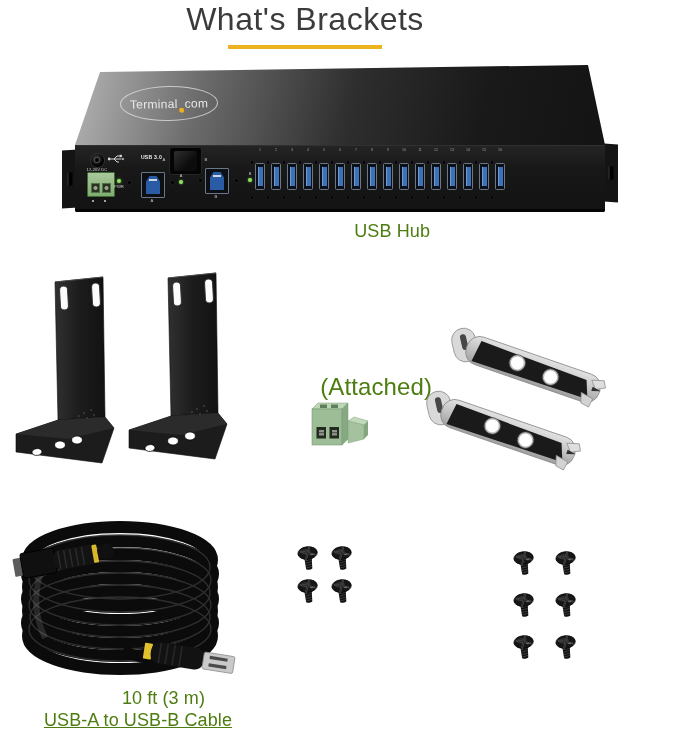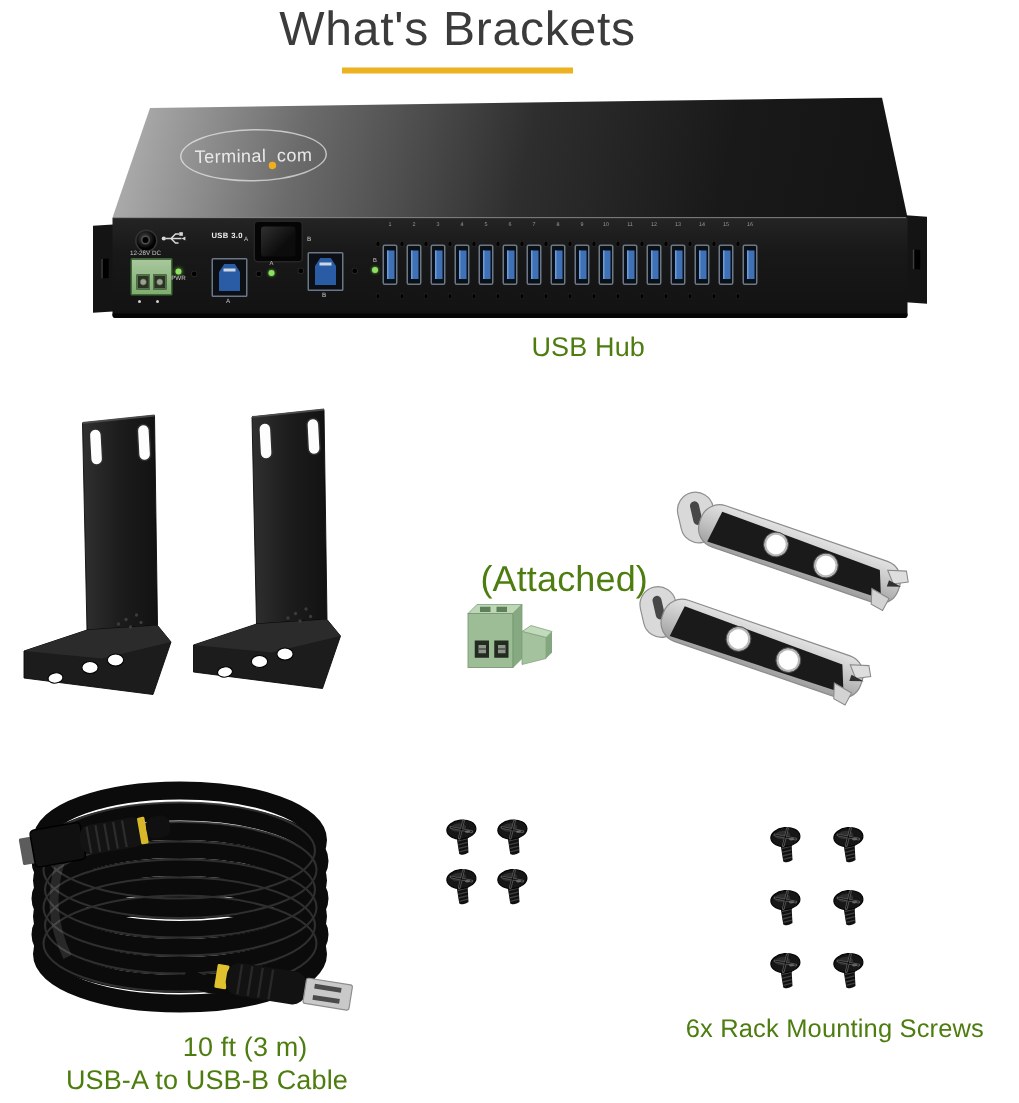--- a/index.html
+++ b/index.html
@@ -11,21 +11,21 @@
          font-size:32px;font-weight:300;color:#3b3b3b;letter-spacing:.5px;white-space:nowrap;}
   .title-underline{position:absolute;left:228px;top:45px;width:154px;height:4px;background:#ecb21f;}
   .lbl{position:absolute;color:#4d7c0f;font-weight:300;font-size:18px;letter-spacing:.1px;
        text-align:right;white-space:nowrap;}
   .hub-label{left:230px;top:221px;width:200px;}
   .rack-label{left:0px;top:478px;width:210px;font-size:17px;}
   .tb-l1{left:228px;top:346px;width:204px;font-size:17.5px;}
   .tb-l2{left:228px;top:352px;width:204px;font-size:24px;margin-top:21px;}
   .din-label{left:520px;top:337px;width:156px;font-size:17px;}
   .cable-l1{left:45px;top:688px;width:160px;}
-  .cable-l2{left:18px;top:710px;width:214px;}
+  .cable-l2{left:18px;top:710px;width:214px;text-decoration:underline;}
   .dinscrew-label{left:235px;top:616px;width:190px;font-size:17px;}
   .rackscrew-label{left:444px;top:676px;width:212px;font-size:17px;}
 
   
   .hub{position:absolute;left:55px;top:60px;width:570px;height:158px;}
   .ear{position:absolute;background:#141414;z-index:0;}
   .ear-l{left:7px;top:90px;width:16px;height:58px;transform:skewY(-4deg);}
   .ear-r{left:549px;top:84px;width:14px;height:58px;transform:skewY(4deg);}
   .ear-slot{position:absolute;left:50%;top:50%;transform:translate(-50%,-50%);
             width:4px;height:13px;background:#000;border-left:1px solid #3c3c3c;}
@@ -493,15 +493,14 @@
           <path d="M8.3,13 L15.7,12 L15.1,23.8 Q12,25.8 8.9,24 Z" fill="#101010"></path>
           <path d="M8.5,15.4 L15.5,14.4 M8.7,17.9 L15.3,16.9 M8.9,20.4 L15.1,19.4 M9.1,22.7 L14.9,21.8" stroke="#3f3f3f" stroke-width="0.9"></path>
           <ellipse cx="12" cy="8" rx="9.7" ry="6.3" fill="#161616" stroke="#040404" stroke-width="0.8"></ellipse>
           <ellipse cx="10.2" cy="6.5" rx="5.2" ry="2.8" fill="#2e2e2e"></ellipse>
           <path d="M5.2,5.9 L18.8,10.1 M14,2.4 L10,13.6" stroke="#555" stroke-width="1.8" stroke-linecap="round"></path>
           <path d="M5.2,5.9 L18.8,10.1 M14,2.4 L10,13.6" stroke="#000" stroke-width="0.5"></path>
           <ellipse cx="16" cy="9.8" rx="1.8" ry="0.9" fill="#777" opacity="0.7"></ellipse>
         </g>
       </svg>
     </div>
-  <div class="lbl rackscrew-label">6x Rack Mounting Screws</div>
 
 </div>
 
 </body></html>

